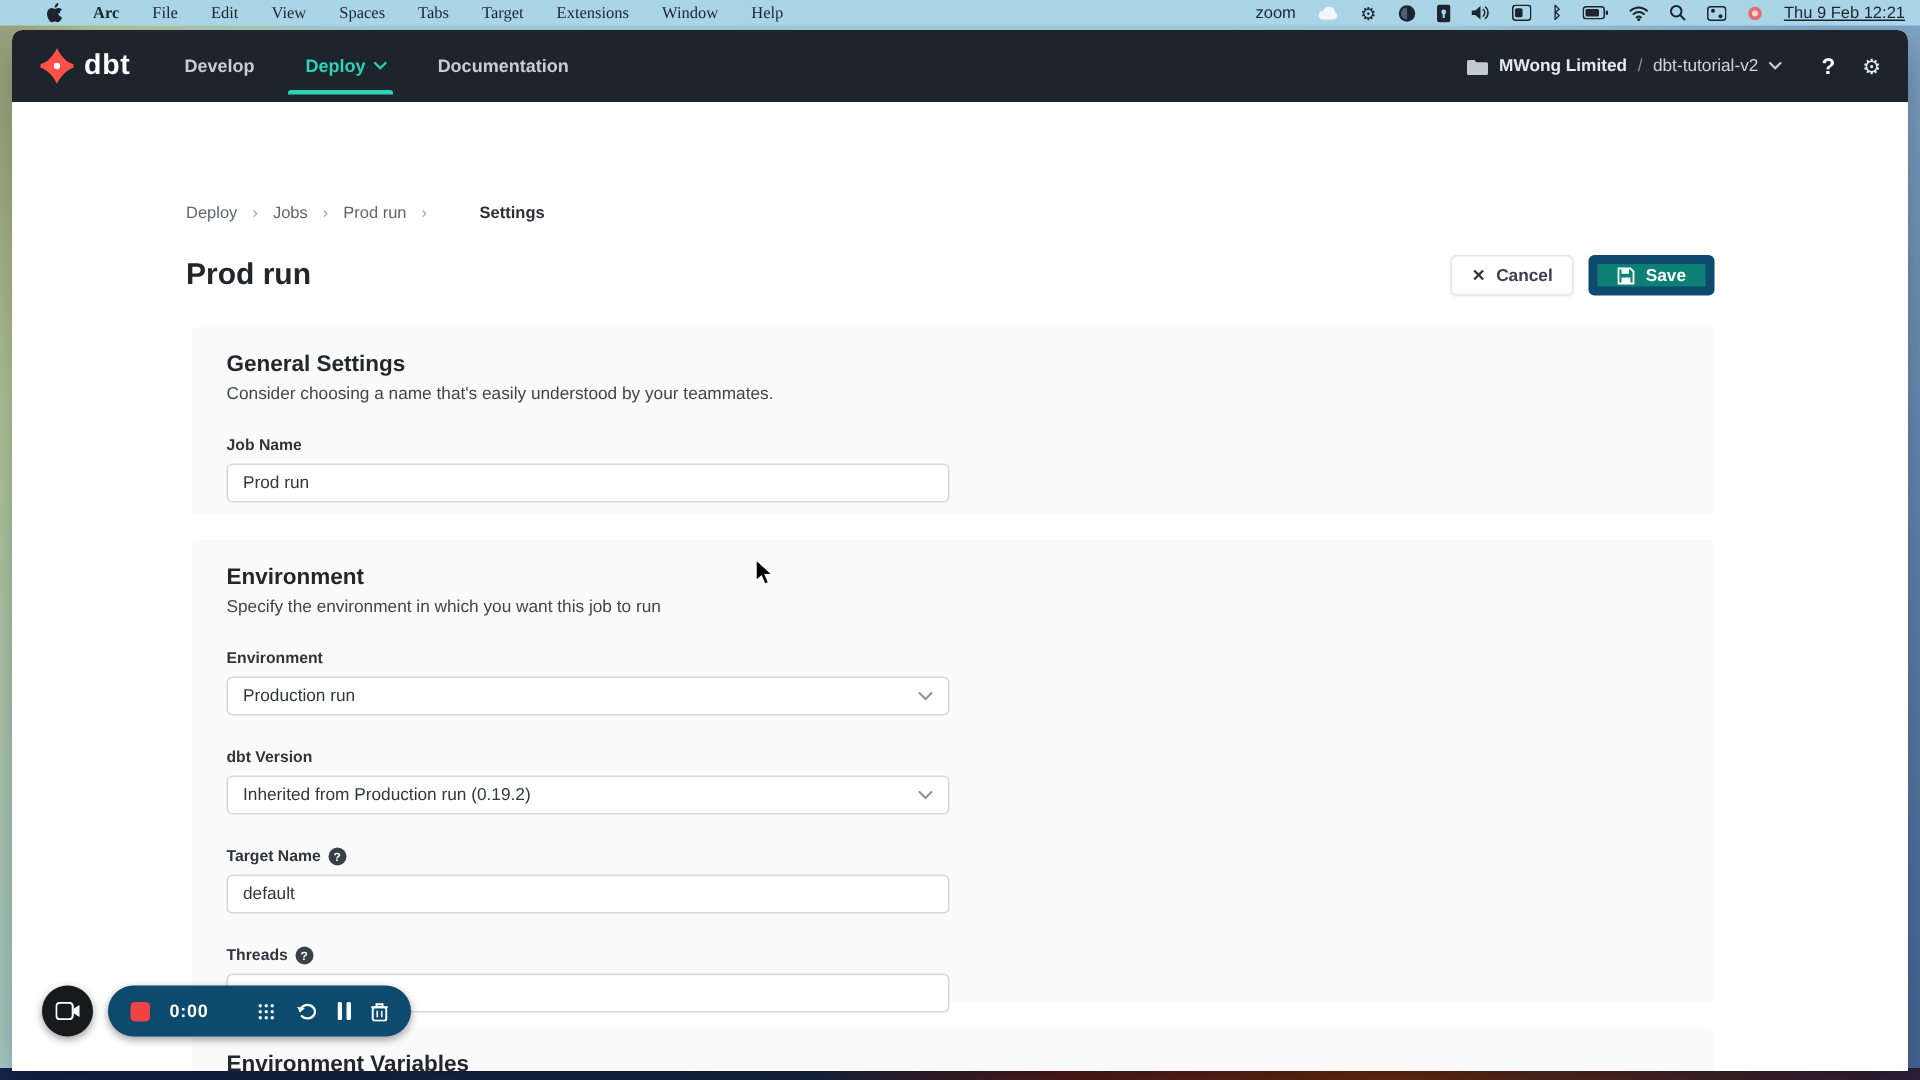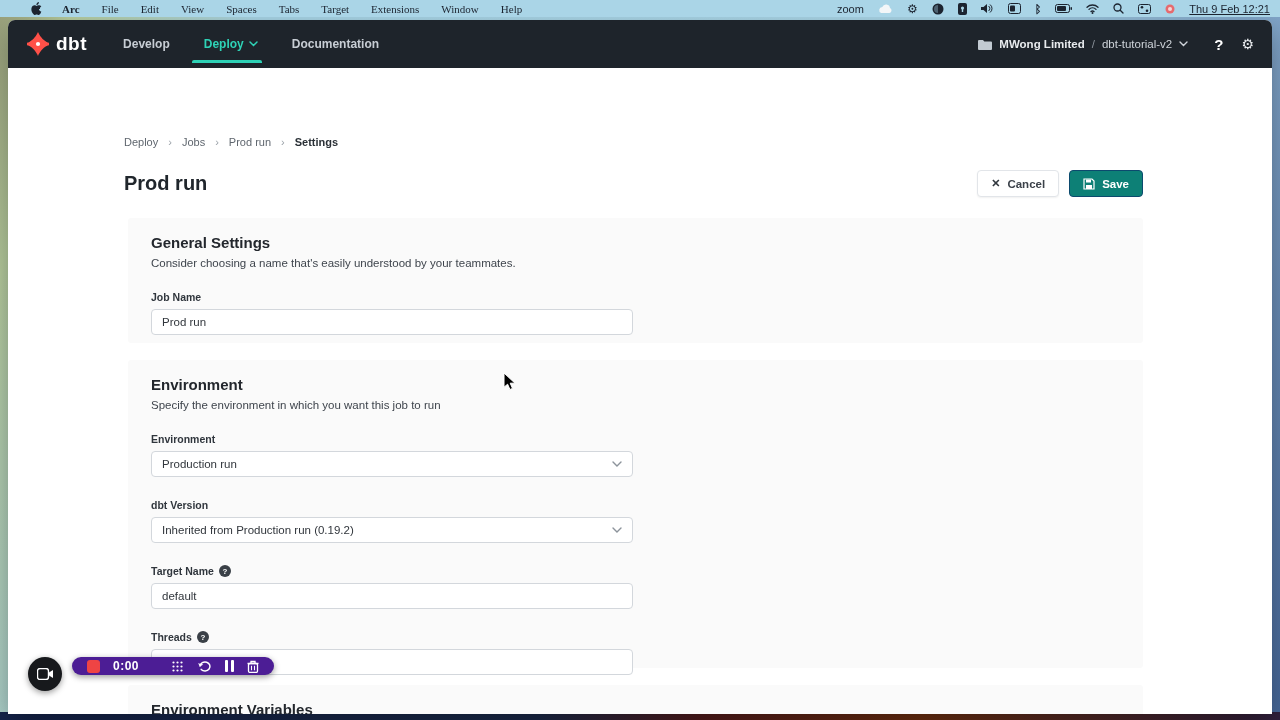--- a/index.html
+++ b/index.html
@@ -38,52 +38,52 @@
   .acct .sep { color:#8a929b; }
   .acct .project { color:#cfd4da; }
   .nav-help { color:#fff; font-size:15px; font-weight:700; margin-left:26px; cursor:pointer; }
   .nav-gear { color:#e8ebee; font-size:14px; margin-left:18px; cursor:pointer; }
 
   
   .content { position:relative; width:100%; height:656px; background:#fff; }
   .breadcrumb { position:absolute; left:116px; top:68px; display:flex; align-items:center; gap:10px;
     font-size:11px; color:#5f666e; }
   .breadcrumb .crumb { cursor:pointer; }
-  .breadcrumb .crumb.current { color:#2a3036; font-weight:700; }
+  .breadcrumb .crumb.current { color:#2a3036; font-weight:700;margin-left:25px; }
   .breadcrumb .bsep { color:#9aa1a8; font-size:11px; }
 
   .page-title { position:absolute; left:116px; top:104px; font-size:20px; font-weight:700; color:#20262c; }
   .actions { position:absolute; top:102px; right:129px; display:flex; gap:10px; }
   .btn { height:27px; display:flex; align-items:center; gap:7px; padding:0 13px;
     border-radius:4px; font-size:11.5px; font-weight:700; cursor:pointer; }
   .btn-cancel { background:#fff; color:#3b4149; border:1px solid #e2e5e9; box-shadow:0 1px 2px rgba(0,0,0,.06); }
   .btn-cancel .x { font-size:11px; color:#32383f; }
-  .btn-save { background:#0d8076; color:#fff; border:1px solid #0c4a6e; }
+  .btn-save { background:#0d8076; color:#fff; border:6px solid #0c4a6e; }
 
   .sections { position:absolute; left:120px; top:150px; width:1015px; }
   .card { background:#fafafa; border-radius:3px; padding:16px 23px 22px 23px; }
   .card + .card { margin-top:17px; }
   .card h2 { font-size:15px; font-weight:700; color:#23272d; }
   .card .desc { margin-top:6px; font-size:11.5px; color:#3f454d; }
   .field { margin-top:22px; }
   .flabel { font-size:10.5px; font-weight:700; color:#30363d; display:flex; align-items:center; gap:5px; }
   .help-dot { width:12px; height:12px; border-radius:50%; background:#3a4047; color:#fff;
     font-size:8px; font-weight:700; display:inline-flex; align-items:center; justify-content:center; cursor:pointer; }
   .tinput, .tselect { margin-top:6px; width:482px; height:26px; background:#fff;
     border:1px solid #d3d7dc; border-radius:4px; font-size:11.5px; color:#31363c;
     padding:0 10px; font-family:"Liberation Sans", sans-serif; }
   .tselect { display:flex; align-items:center; justify-content:space-between; cursor:pointer; }
   .tinput { outline:none; display:block; }
 
   
   .rec-cam { position:absolute; left:28px; top:657px; width:34px; height:34px; border-radius:50%;
     background:#17191c; z-index:6; display:flex; align-items:center; justify-content:center; cursor:pointer;
     box-shadow:0 2px 6px rgba(0,0,0,.4); }
-  .rec-bar { position:absolute; left:72px; top:657px; height:18px; border-radius:17px;
-    background:#4c1d95; z-index:6; display:flex; align-items:center; padding:0 15px; gap:13px;
+  .rec-bar { position:absolute; left:72px; top:657px; height:34px; border-radius:17px;
+    background:#0c4a6e; z-index:6; display:flex; align-items:center; padding:0 15px; gap:13px;
     box-shadow:0 2px 6px rgba(0,0,0,.4); }
   .rec-stop { width:13px; height:13px; border-radius:3px; background:#ef4444; cursor:pointer; }
   .rec-time { color:#fff; font-size:12px; font-weight:700; letter-spacing:.5px; }
   .rec-div { width:6px; }
   .rec-icon { display:flex; align-items:center; cursor:pointer; }
 
   .cursor { position:absolute; left:503px; top:372px; z-index:10; }
 </style>
 </head>
 <body>

